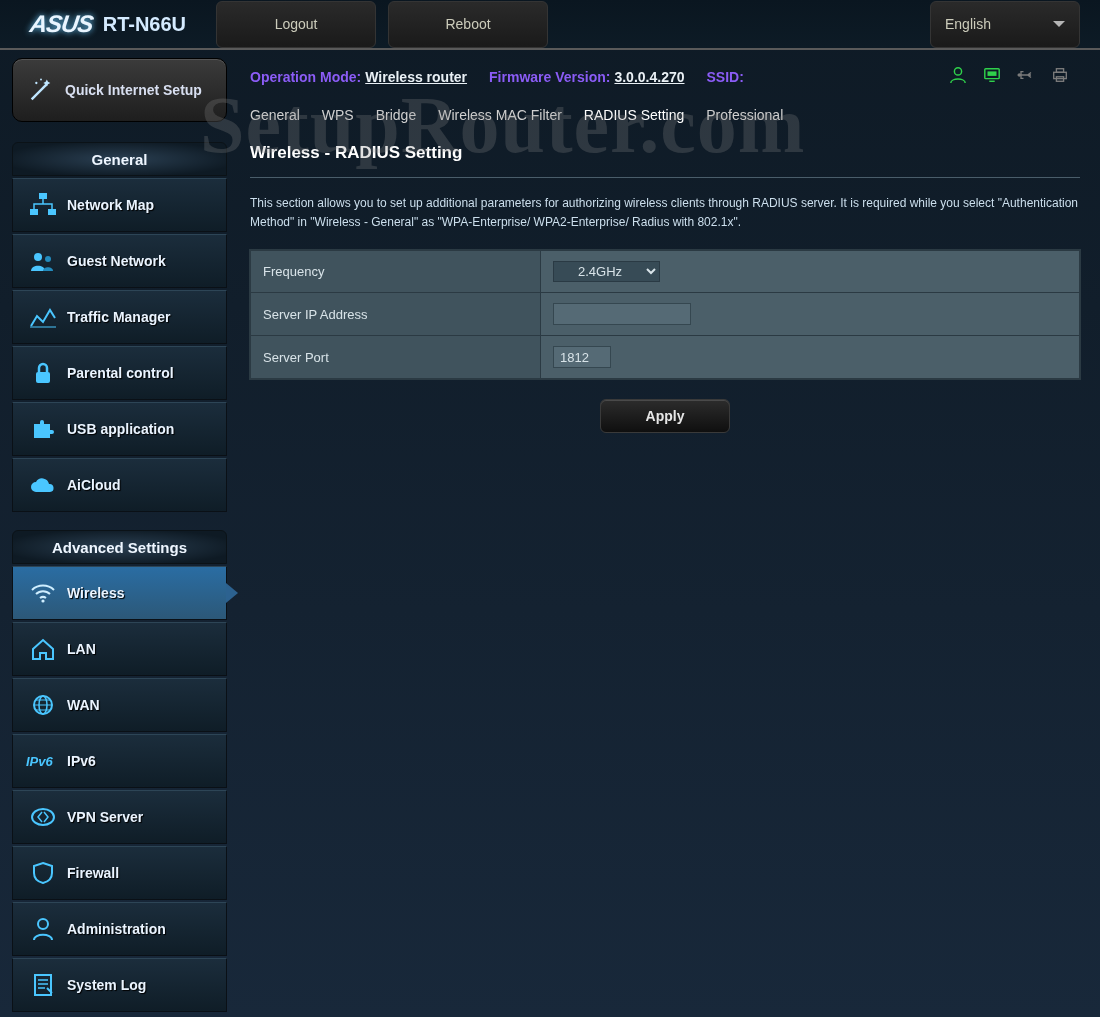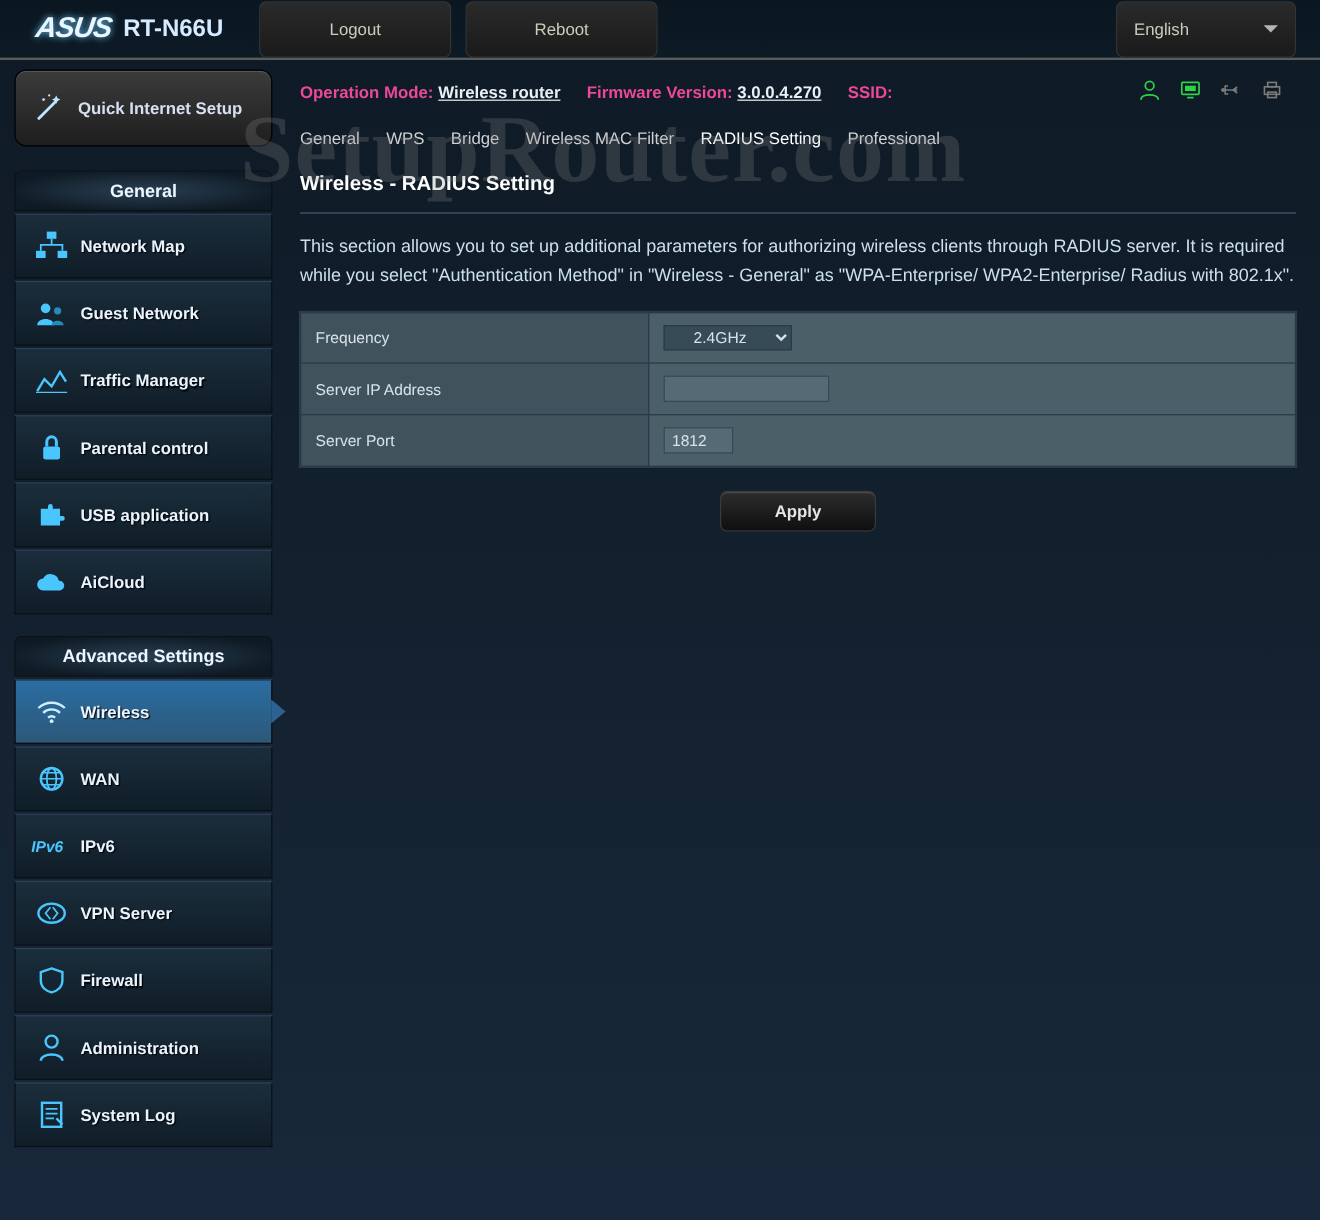--- a/index.html
+++ b/index.html
@@ -63,21 +63,21 @@
     margin: 0;
   }
   
   .status-row {
     display: flex;
     align-items: center;
     padding: 16px 12px 8px 250px;
     font-size: 14px;
     color: #ddd;
   }
-  .status-row .label { font-weight: bold; margin-right: 4px; color: #ec4899;}
+  .status-row .label { font-weight: bold; margin-right: 4px; color: #8b5cf6;}
   .status-row .link { text-decoration: underline; color: #e9f0f5; font-weight: bold;}
   .status-row .gap { margin-left: 22px; }
   .status-icons { margin-left: auto; display: flex; gap: 14px; align-items: center; padding-right: 18px;}
   .status-icons svg { width: 20px; height: 18px; }
   
   .tabs {
     display: flex;
     gap: 22px;
     padding: 12px 0 16px 250px;
     font-size: 14px;
@@ -153,26 +153,26 @@
   
   .main {
     margin-left: 245px;
     padding: 0 20px 20px 5px;
   }
   .page-title {
     font-size: 17px; font-weight: bold; color: #fff; margin: 4px 0 14px 0;
   }
   .hr { height: 1px; background: #4a5d6a; margin-bottom: 16px; }
   .desc {
-    font-size: 15px; color: #ccdfed; line-height: 1.6; margin-bottom: 18px;
+    font-size: 12px; color: #ccdfed; line-height: 1.6; margin-bottom: 18px;
   }
   table.form {
     width: 100%;
     border-collapse: collapse;
-    background: #0c4a6e;
+    background: #ef4444;
     box-shadow: 0 0 0 1px #2b3a43;
   }
   table.form td {
     border: 1px solid #2b3a43;
     padding: 10px 12px;
     font-size: 13px;
     color: #d8e3e8;
   }
   table.form td.label { width: 290px; background: #40535d; }
   table.form td.field { background: #4b5f69; }
@@ -346,20 +346,28 @@
   <div class="section-header" style="margin-top:18px">Advanced Settings</div>
 
   <div class="nav-item active">
     <div class="icon">
         <svg width="30" height="26" viewBox="0 0 30 26">
           <path d="M4 10 a16 16 0 0 1 22 0 M8 14 a10 10 0 0 1 14 0 M12 18 a5 5 0 0 1 6 0" fill="none" stroke="#cfeeff" stroke-width="2"></path>
           <circle cx="15" cy="21" r="1.6" fill="#cfeeff"></circle>
         </svg>
       </div>
     <div class="txt">Wireless</div>
+  </div>
+  <div class="nav-item">
+    <div class="icon">
+        <svg width="30" height="26" viewBox="0 0 30 26">
+          <path d="M5 13 L15 4 L25 13 v10 h-7 v-6 h-6 v6 h-7 z" fill="none" stroke="#4ac6ff" stroke-width="2"></path>
+        </svg>
+      </div>
+    <div class="txt">LAN</div>
   </div>
   <div class="nav-item">
     <div class="icon">
         <svg width="30" height="26" viewBox="0 0 30 26">
           <circle cx="15" cy="13" r="9" fill="none" stroke="#4ac6ff" stroke-width="2"></circle>
           <ellipse cx="15" cy="13" rx="4" ry="9" fill="none" stroke="#4ac6ff" stroke-width="1.5"></ellipse>
           <path d="M6 13 h18 M8 8 h14 M8 18 h14" stroke="#4ac6ff" stroke-width="1.2"></path>
         </svg>
       </div>
     <div class="txt">WAN</div>

